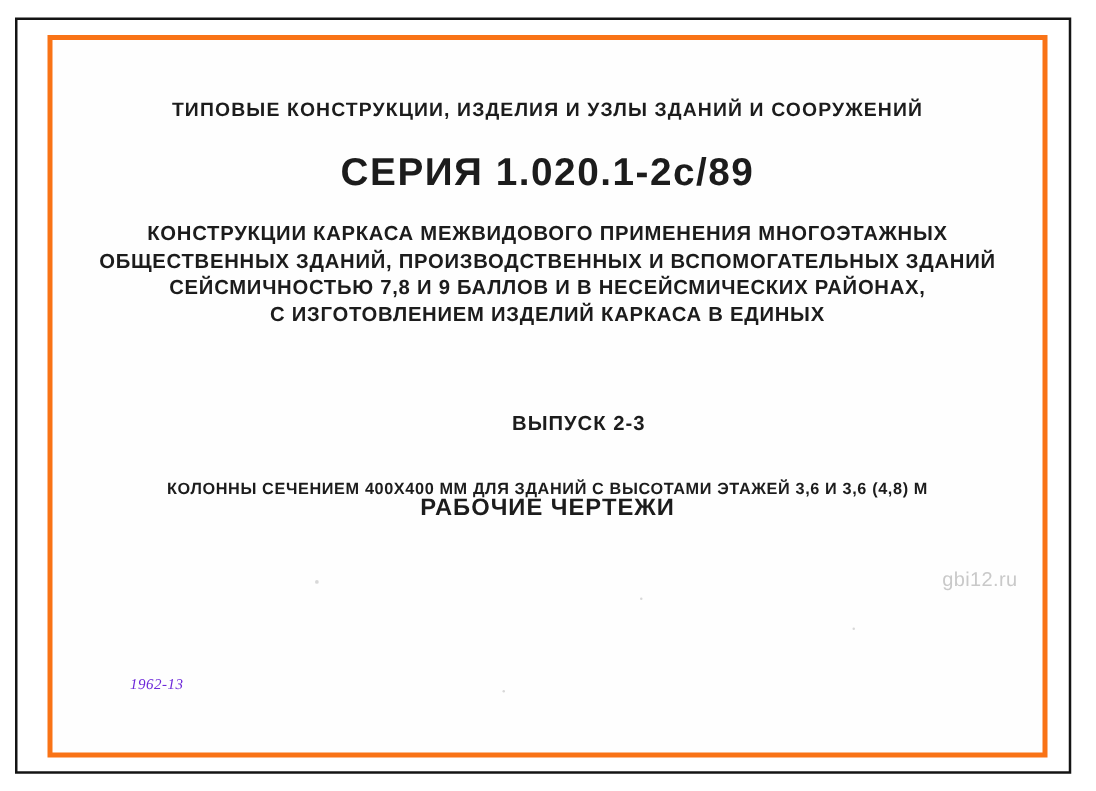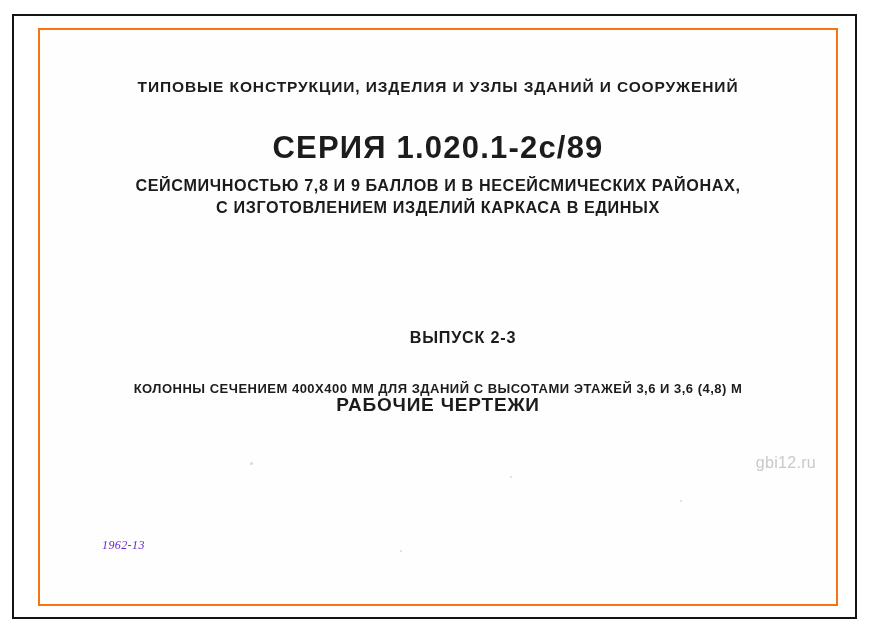--- a/index.html
+++ b/index.html
@@ -33,21 +33,21 @@
     height: 605px;
     border: 2px solid #141414;
     box-sizing: border-box;
   }
   .sheet-inner {
     position: absolute;
     left: 38px;
     top: 28px;
     width: 800px;
     height: 578px;
-    border: 2px solid #f97316;
+    border: 4px solid #f97316;
     box-sizing: border-box;
     background: #fefefe;
   }
 
   .content {
     position: absolute;
     left: 0;
     top: 0;
     width: 100%;
     text-align: center;
@@ -67,21 +67,20 @@
     font-size: 15.5px;
     letter-spacing: 0.9px;
   }
 
   .series-number {
     position: absolute;
     top: 88px;
     width: 100%;
     font-size: 31px;
     letter-spacing: 1.2px;
-    margin-top: 12px;
   }
 
   .desc {
     position: absolute;
     top: 145px;
     width: 100%;
     font-size: 16.2px;
     line-height: 21.5px;
     letter-spacing: 0.5px;
   }
@@ -147,20 +146,22 @@
   <div class="sheet-outer"></div>
 
   <div class="sheet-inner">
     <div class="content">
 
       <div class="line series-header">ТИПОВЫЕ КОНСТРУКЦИИ, ИЗДЕЛИЯ И УЗЛЫ ЗДАНИЙ И СООРУЖЕНИЙ</div>
 
       <div class="line series-number">СЕРИЯ 1.020.1-2с/89</div>
 
       <div class="desc">
+        <div class="line">КОНСТРУКЦИИ КАРКАСА МЕЖВИДОВОГО ПРИМЕНЕНИЯ МНОГОЭТАЖНЫХ</div>
+        <div class="line">ОБЩЕСТВЕННЫХ ЗДАНИЙ, ПРОИЗВОДСТВЕННЫХ И ВСПОМОГАТЕЛЬНЫХ ЗДАНИЙ</div>
         <div class="line">СЕЙСМИЧНОСТЬЮ 7,8 И 9 БАЛЛОВ И В НЕСЕЙСМИЧЕСКИХ РАЙОНАХ,</div>
         <div class="line">С ИЗГОТОВЛЕНИЕМ ИЗДЕЛИЙ КАРКАСА В ЕДИНЫХ</div>
       </div>
 
       <div class="line issue">ВЫПУСК 2-3</div>
 
       <div class="line columns-line">КОЛОННЫ СЕЧЕНИЕМ 400Х400 ММ ДЛЯ ЗДАНИЙ С ВЫСОТАМИ ЭТАЖЕЙ 3,6 И 3,6 (4,8) М</div>
 
       <div class="line working-drawings">РАБОЧИЕ ЧЕРТЕЖИ</div>
 

